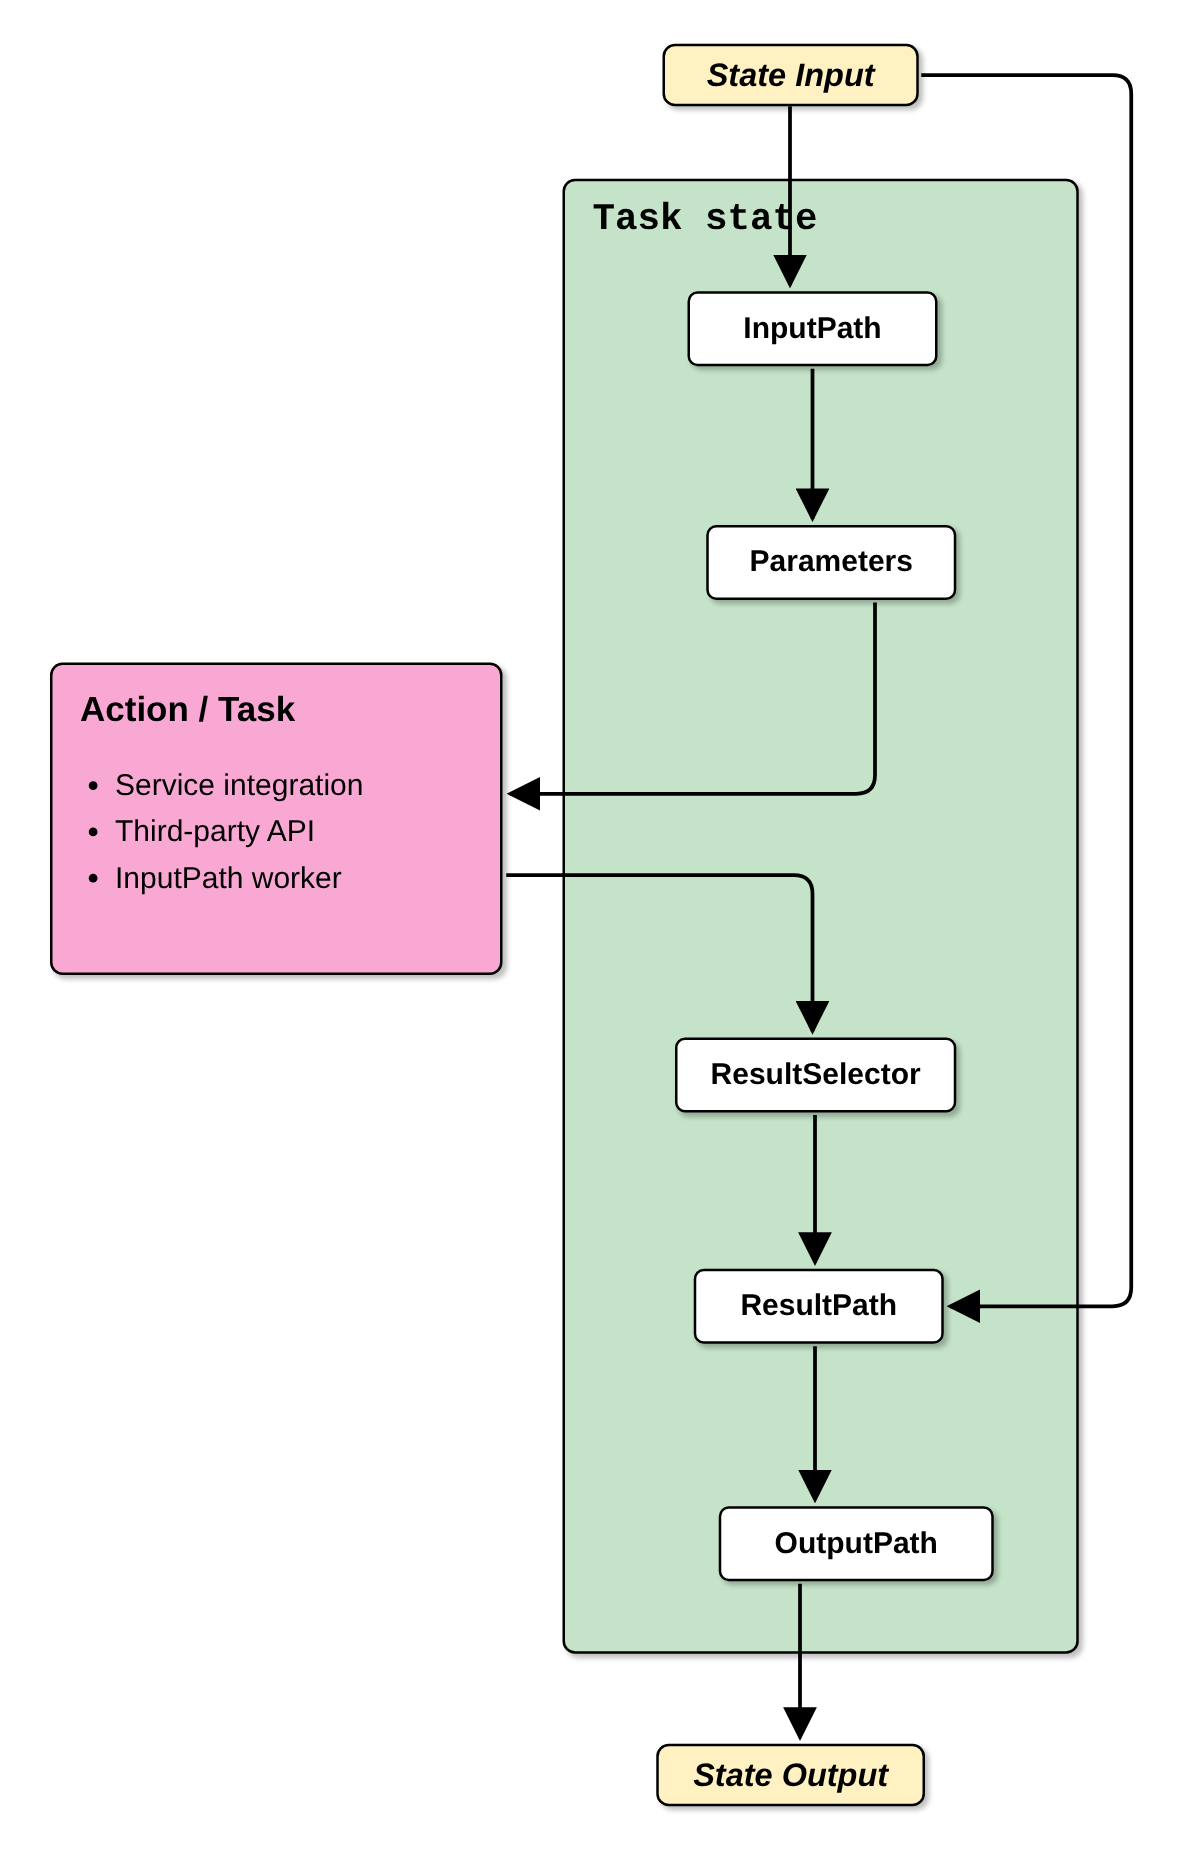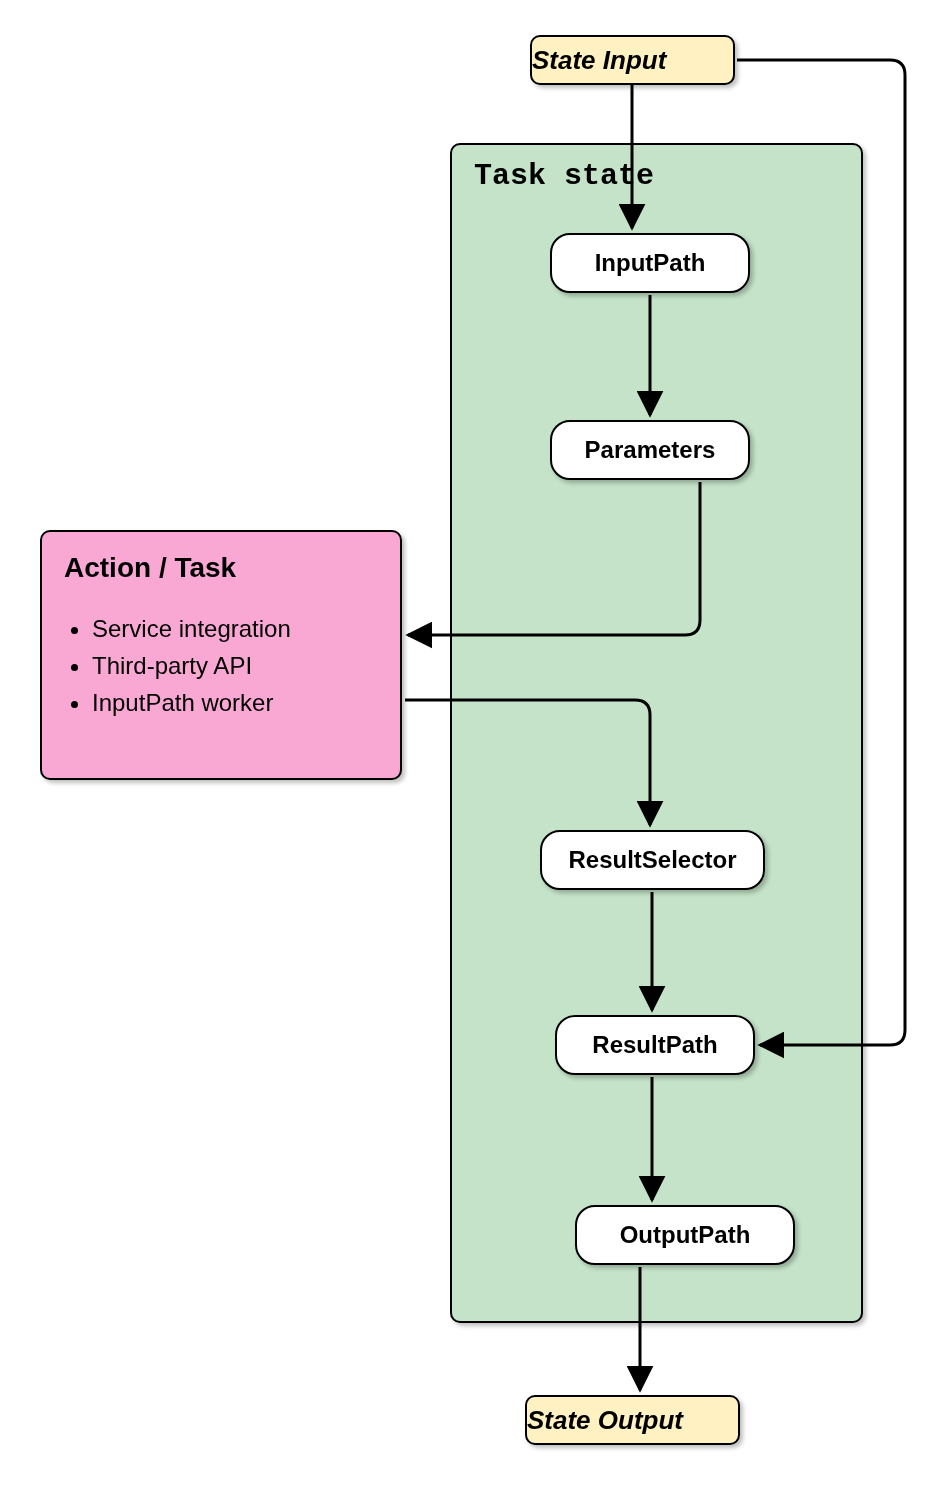--- a/index.html
+++ b/index.html
@@ -13,21 +13,21 @@
       box-shadow: 3px 3px 4px rgba(0,0,0,0.25);
     }
 
     .state-io {
       background: #fff1c1;
       font-weight: 700;
       font-style: italic;
       font-size: 26px;
       display: flex;
       align-items: center;
-      justify-content: flex-start;
+      justify-content: center;
     }
 
     .task-container {
       background: #c4e3c8;
     }
     .task-title {
       position: absolute;
       left: 22px;
       top: 14px;
       font-size: 30px;
@@ -36,21 +36,21 @@
     }
 
     .step {
       background: #fff;
       font-weight: 700;
       font-size: 24px;
       display: flex;
       align-items: center;
       justify-content: center;
       height: 60px;
-      border-radius: 20px;
+      border-radius: 8px;
     }
 
     .action-box {
       background: #f9a8d4;
       padding: 20px 22px 24px 22px;
     }
     .action-title {
       font-size: 28px;
       font-weight: 700;
       margin-bottom: 26px;
@@ -80,21 +80,21 @@
   </div>
 
   <div class="box state-io" style="left:530px; top:35px; width:205px; height:50px;">
     <span>State Input</span>
   </div>
 
   <div class="box step" style="left:550px; top:233px; width:200px;">
     <span>InputPath</span>
   </div>
 
-  <div class="box step" style="left:550px; top:420px; width:200px;">
+  <div class="box step" style="left:565px; top:420px; width:200px;">
     <span>Parameters</span>
   </div>
 
   <div class="box step" style="left:540px; top:830px; width:225px;">
     <span>ResultSelector</span>
   </div>
 
   <div class="box step" style="left:555px; top:1015px; width:200px;">
     <span>ResultPath</span>
   </div>

